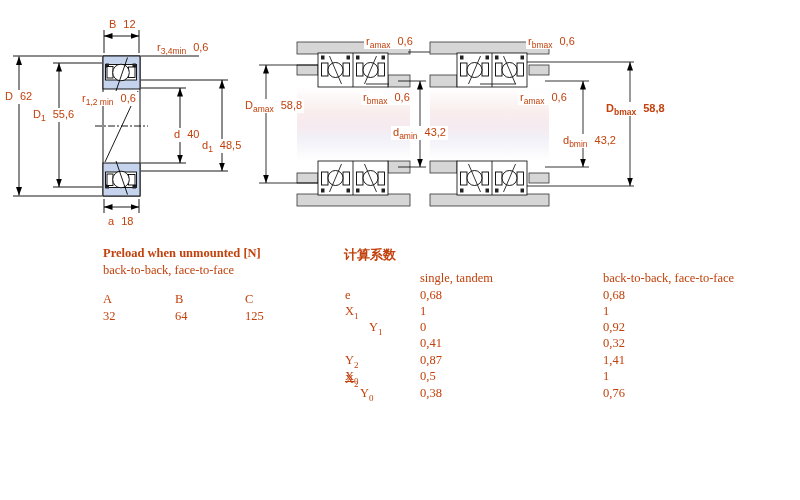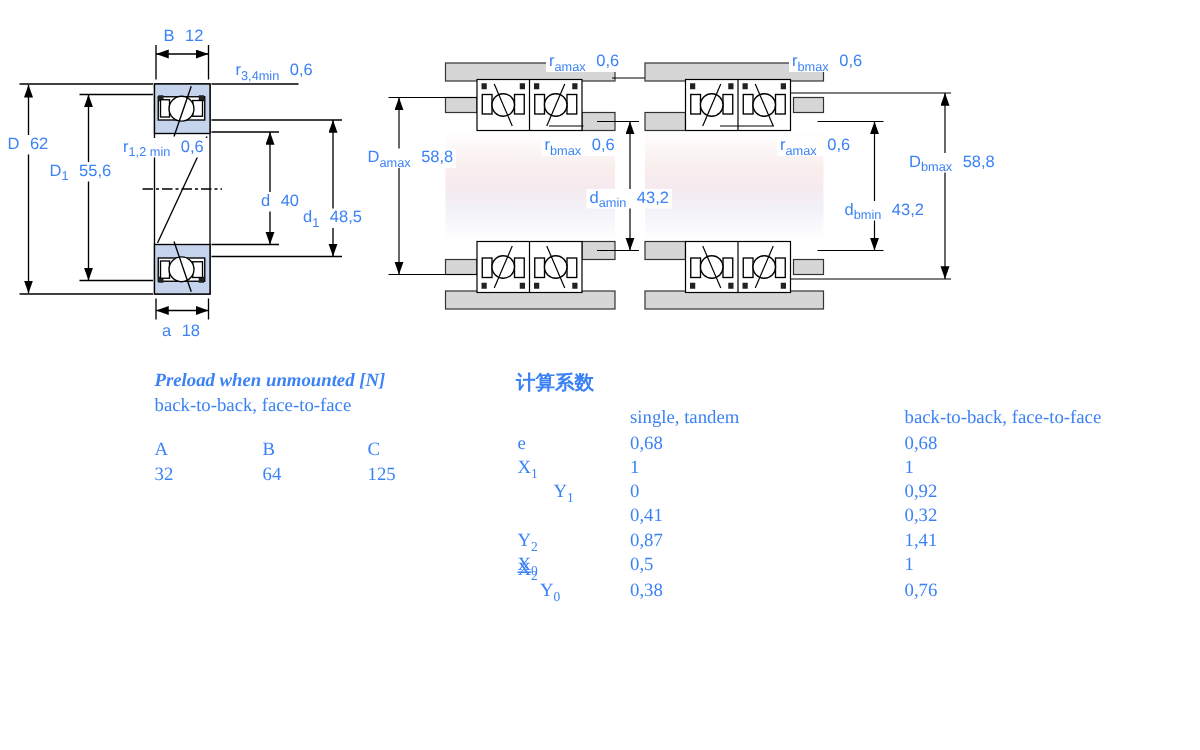--- a/index.html
+++ b/index.html
@@ -1,26 +1,26 @@
 <!DOCTYPE html>
 <html><head>
 <meta charset="utf-8">
 <style>
   html,body{margin:0;padding:0;background:#fff;}
   #page{position:relative;width:800px;height:444px;background:#fff;overflow:hidden;
-        font-family:"Liberation Sans",sans-serif;color:#3b82f6;}
+        font-family:"Liberation Sans",sans-serif;color:#c2410c;}
   svg{position:absolute;left:0;top:0;}
   .dim{position:absolute;font:11px "Liberation Sans",sans-serif;background:#fff;
        padding:0 2px;white-space:nowrap;line-height:13px;}
   .dim .s{font-size:8.5px;position:relative;top:3px;}
   .dim .v{margin-left:7px;}
   .txt{position:absolute;font:12.5px "Liberation Serif",serif;line-height:14px;white-space:nowrap;}
   .txt sub{font-size:9px;}
   .cjk{position:absolute;font:bold 13px "Liberation Sans",sans-serif;white-space:nowrap;}
-  .bold{font-weight:bold;font-style:italic;}
+  .bold{font-weight:bold;}
 </style>
 </head>
 <body>
 
 <div id="page">
 
 <svg width="800" height="240" viewBox="0 0 800 240">
   <defs>
     <marker id="ah" markerUnits="userSpaceOnUse" markerWidth="10" markerHeight="8" refX="8.5" refY="3" orient="auto-start-reverse">
       <path d="M0,0 L8.5,3 L0,6 Z" fill="#000"></path>
@@ -171,21 +171,21 @@
 <div class="dim" style="left:106px;top:215px;"><span class="m">a</span><span class="s"></span><span class="v">18</span></div>
 
 <div class="dim" style="left:364px;top:35px;"><span class="m">r</span><span class="s">amax</span><span class="v">0,6</span></div>
 <div class="dim" style="left:243px;top:99px;"><span class="m">D</span><span class="s">amax</span><span class="v">58,8</span></div>
 <div class="dim" style="left:361px;top:91px;"><span class="m">r</span><span class="s">bmax</span><span class="v">0,6</span></div>
 <div class="dim" style="left:391px;top:126px;"><span class="m">d</span><span class="s">amin</span><span class="v">43,2</span></div>
 
 <div class="dim" style="left:526px;top:35px;"><span class="m">r</span><span class="s">bmax</span><span class="v">0,6</span></div>
 <div class="dim" style="left:518px;top:91px;"><span class="m">r</span><span class="s">amax</span><span class="v">0,6</span></div>
 <div class="dim" style="left:561px;top:134px;"><span class="m">d</span><span class="s">bmin</span><span class="v">43,2</span></div>
-<div class="dim" style="left:604px;top:102px;"><span class="m">D</span><span class="s">bmax</span><span class="v">58,8</span></div>
+<div class="dim" style="left:604px;top:102px;font-weight:bold;"><span class="m">D</span><span class="s">bmax</span><span class="v">58,8</span></div>
 
 <div>
   <div class="txt bold" style="left:103px;top:246px;">Preload when unmounted [N]</div>
   <div class="txt" style="left:103px;top:263px;">back-to-back, face-to-face</div>
   <div class="txt" style="left:103px;top:292px;">A</div>
   <div class="txt" style="left:175px;top:292px;">B</div>
   <div class="txt" style="left:245px;top:292px;">C</div>
   <div class="txt" style="left:103px;top:309px;">32</div>
   <div class="txt" style="left:175px;top:309px;">64</div>
   <div class="txt" style="left:245px;top:309px;">125</div>

